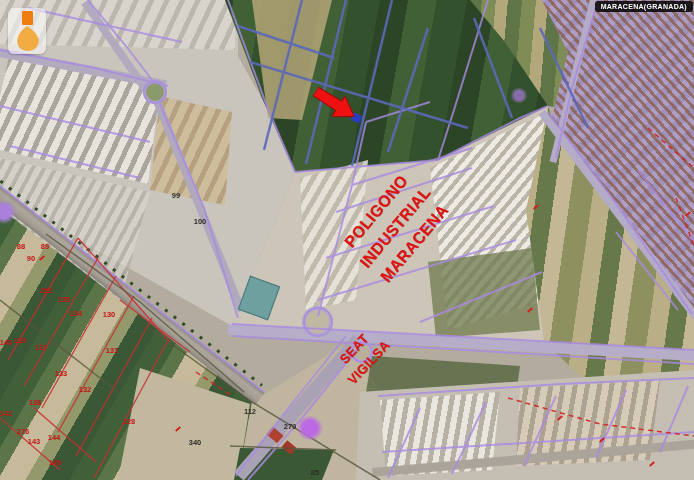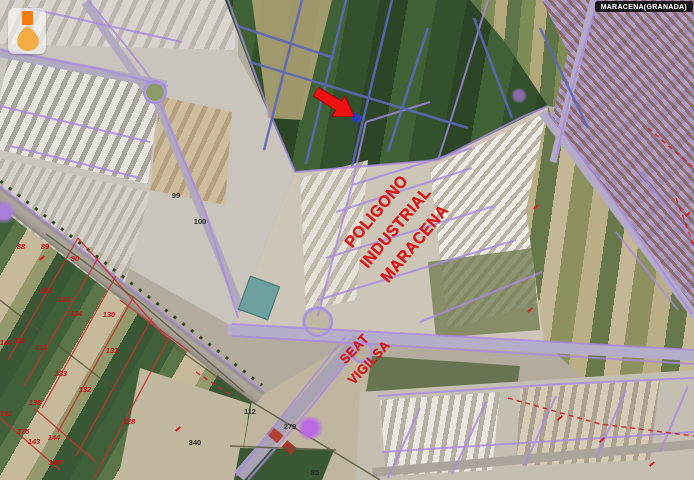--- a/index.html
+++ b/index.html
@@ -85,21 +85,21 @@
   svg.overlay{position:absolute;inset:0;pointer-events:none;}
   
   .arrow-wrap{position:absolute;left:312px;top:92px;width:46px;height:24px;transform:rotate(33deg);transform-origin:center;}
   .anno{position:absolute;font-weight:800;text-align:center;line-height:1.5;
     letter-spacing:.5px;transform-origin:center;text-shadow:.5px .5px 0 rgba(120,0,0,.45);}
   .anno-poligono{left:330px;top:190px;width:130px;font-size:16.5px;transform:rotate(-50deg) scaleX(.95);}
   .anno-seat{left:322px;top:336px;width:80px;font-size:13.5px;transform:rotate(-47deg) scaleX(.95);}
   
   .plabel{position:absolute;transform:translate(-50%,-50%);font-size:7.5px;font-weight:bold;
     white-space:nowrap;line-height:1;}
-  .plabel.red{color:#c41414;font-style:italic;}
+  .plabel.red{color:#c41414;}
   .plabel.dark{color:#2c2c22;}
   .redmark{position:absolute;width:6px;height:2px;background:#d42020;transform:translate(-50%,-50%) rotate(-40deg);}
   
   .logo{position:absolute;left:8px;top:8px;width:38px;height:46px;border-radius:6px;
     background:rgba(255,255,255,.55);box-shadow:0 1px 2px rgba(0,0,0,.25);}
   .badge{position:absolute;right:1px;top:1px;background:rgba(8,8,8,.88);color:#fff;
     font-size:7px;font-weight:bold;letter-spacing:.3px;padding:2px 6px;border-radius:3px;}
 </style>
 </head>
 <body>
@@ -239,28 +239,28 @@
   </div>
   <div class="anno anno-seat" style="color: rgb(224, 19, 19);">
     <div>SEAT</div>
     <div>VIGILSA</div>
   </div>
 
   <div class="layer">
 
   <span class="plabel red" style="left: 21px; top: 247px;">88</span>
       <span class="plabel red" style="left: 45px; top: 247px;">89</span>
-      <span class="plabel red" style="left: 31px; top: 259px; margin-left: 44px;">90</span>
+      <span class="plabel red" style="left: 31px; top: 259px;">90</span>
       <span class="plabel red" style="left: 46px; top: 291px;">252</span>
       <span class="plabel red" style="left: 64px; top: 300px;">135</span>
       <span class="plabel red" style="left: 76px; top: 314px;">134</span>
       <span class="plabel red" style="left: 109px; top: 315px;">130</span>
       <span class="plabel red" style="left: 6px; top: 343px;">140</span>
       <span class="plabel red" style="left: 20px; top: 341px;">139</span>
-      <span class="plabel red" style="left: 41px; top: 348px;">115</span>
+      <span class="plabel red" style="left: 41px; top: 348px;">137</span>
       <span class="plabel red" style="left: 112px; top: 351px;">131</span>
       <span class="plabel red" style="left: 35px; top: 369px; margin-top: 34px;">138</span>
       <span class="plabel red" style="left: 61px; top: 374px;">133</span>
       <span class="plabel red" style="left: 78px; top: 390px; margin-left: 7px;">132</span>
       <span class="plabel red" style="left: 6px; top: 414px;">142</span>
       <span class="plabel red" style="left: 23px; top: 432px;">276</span>
       <span class="plabel red" style="left: 34px; top: 442px;">143</span>
       <span class="plabel red" style="left: 54px; top: 438px;">144</span>
       <span class="plabel red" style="left: 129px; top: 422px;">128</span>
       <span class="plabel red" style="left: 55px; top: 463px;">149</span>

